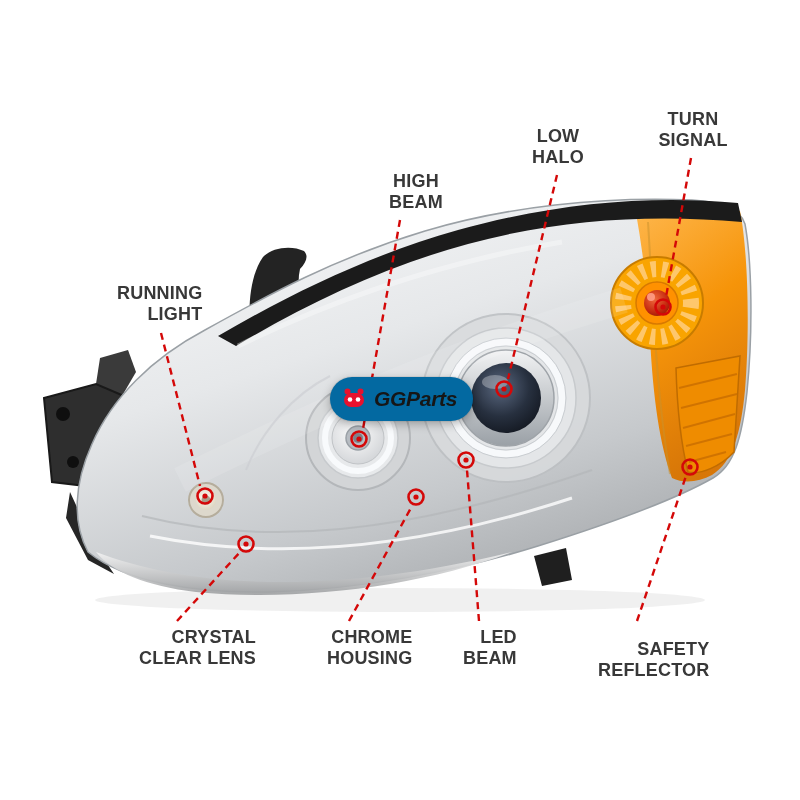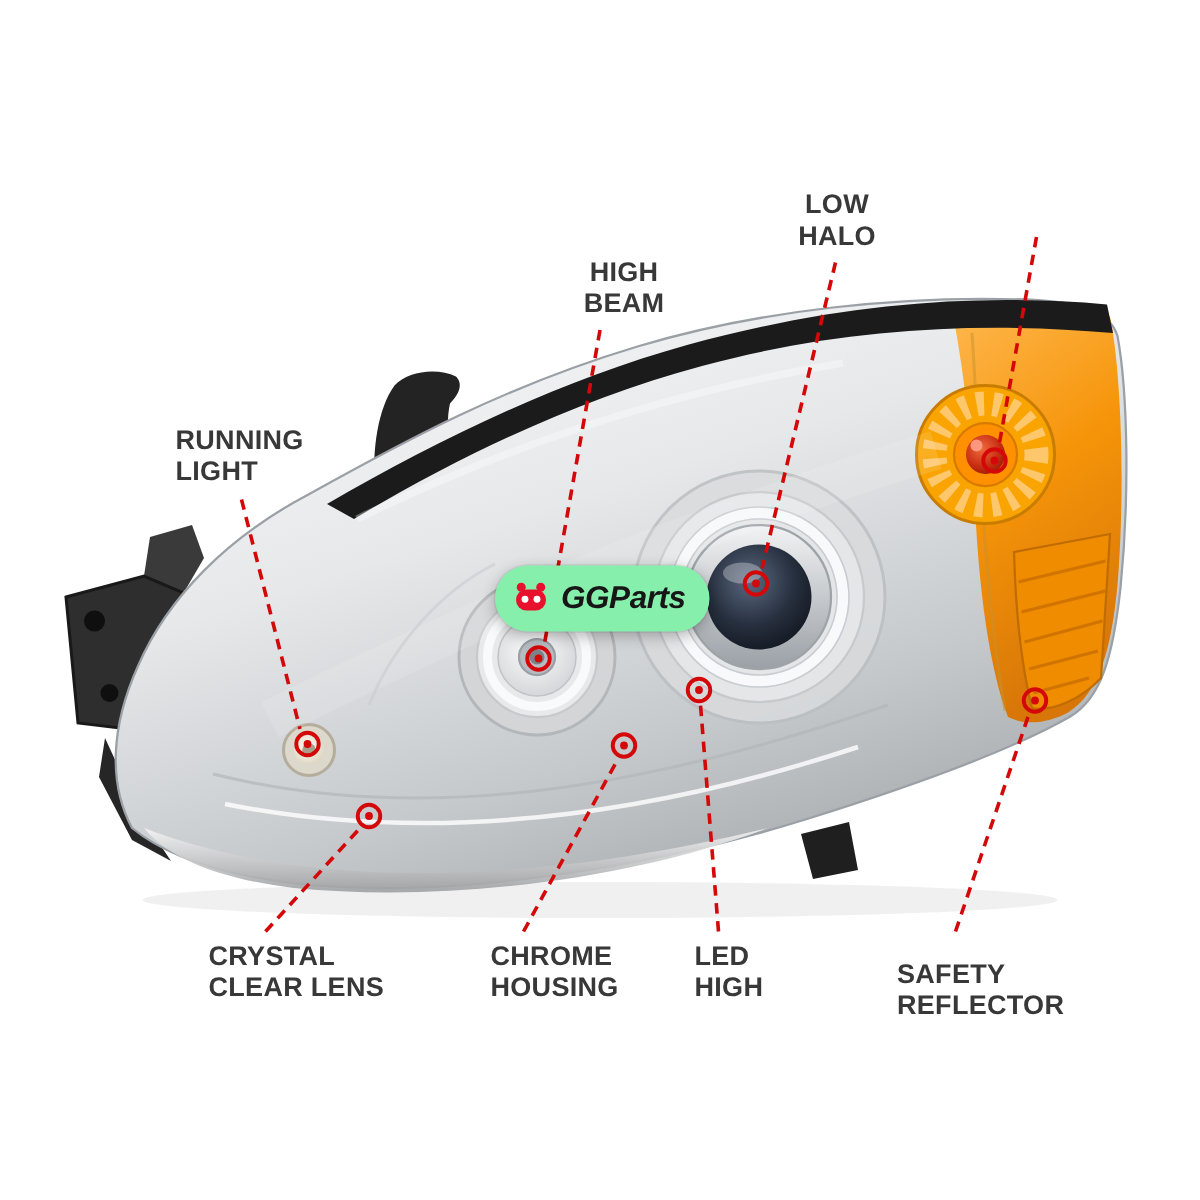--- a/index.html
+++ b/index.html
@@ -6,36 +6,36 @@
   .canvas {
     position:relative; width:800px; height:800px; background:#ffffff;
     overflow:hidden; font-family:"Liberation Sans", sans-serif;
   }
   .illustration, .overlay { position:absolute; left:0; top:0; width:800px; height:800px; }
   .overlay { pointer-events:none; }
 
   .callout-label {
     position:absolute; white-space:pre-line;
     font-weight:bold; font-size:18px; line-height:1.16;
-    color:#383838; letter-spacing:0.2px;
+    color:#383838; letter-spacing:0.2px;text-align:right;
   }
   .co-center { transform:translateX(-50%); text-align:center; }
 
   .co-running-light { left:117px; top:283px; }
   .co-high-beam     { left:416px; top:171px; }
   .co-low-beam      { left:558px; top:126px; }
   .co-turn-signal   { left:693px; top:109px; }
   .co-crystal       { left:139px; top:627px; }
   .co-chrome        { left:327px; top:627px; }
   .co-led-halo      { left:463px; top:627px; }
   .co-safety        { left:598px; top:627px;margin-top:12px; }
 
   .badge {
     position:absolute; left:330px; top:377px; height:44px;
-    padding:0 16px 0 11px; background:#86efac; border-radius:24px;
+    padding:0 16px 0 11px; background:#0369a1; border-radius:24px;
     display:flex; align-items:center; gap:7px;
     box-shadow:0 3px 10px rgba(0,0,0,0.28), 0 0 0 1px rgba(0,0,0,0.05);
     z-index:5;
   }
   .badge-text {
     font-weight:bold; font-style:italic; font-size:21px;
     color:#161616; letter-spacing:-0.3px;
   }
 </style>
 </head>
@@ -210,26 +210,28 @@
         <circle cx="690" cy="467" r="2.6" fill="#d40808"></circle>
     </g>
   </svg>
 
   <div class="callout-label co-running-light">RUNNING
 LIGHT</div>
   <div class="callout-label co-center co-high-beam">HIGH
 BEAM</div>
   <div class="callout-label co-center co-low-beam">LOW
 HALO</div>
+  <div class="callout-label co-center co-turn-signal">TURN
+SIGNAL</div>
   <div class="callout-label co-chrome">CHROME
 HOUSING</div>
   <div class="callout-label co-crystal">CRYSTAL
 CLEAR LENS</div>
   <div class="callout-label co-led-halo">LED
-HIGH</div>
+BEAM</div>
   <div class="callout-label co-safety">SAFETY
 REFLECTOR</div>
 
   <div class="badge">
     <span style="display:flex;">
       <svg width="26" height="26" viewBox="0 0 26 26">
         <circle cx="6.5" cy="5.5" r="3" fill="#e8112d"></circle>
         <circle cx="19.5" cy="5.5" r="3" fill="#e8112d"></circle>
         <rect x="3" y="7" width="20" height="14" rx="7" fill="#e8112d"></rect>
         <circle cx="9" cy="13.5" r="2.3" fill="#ffffff"></circle>

